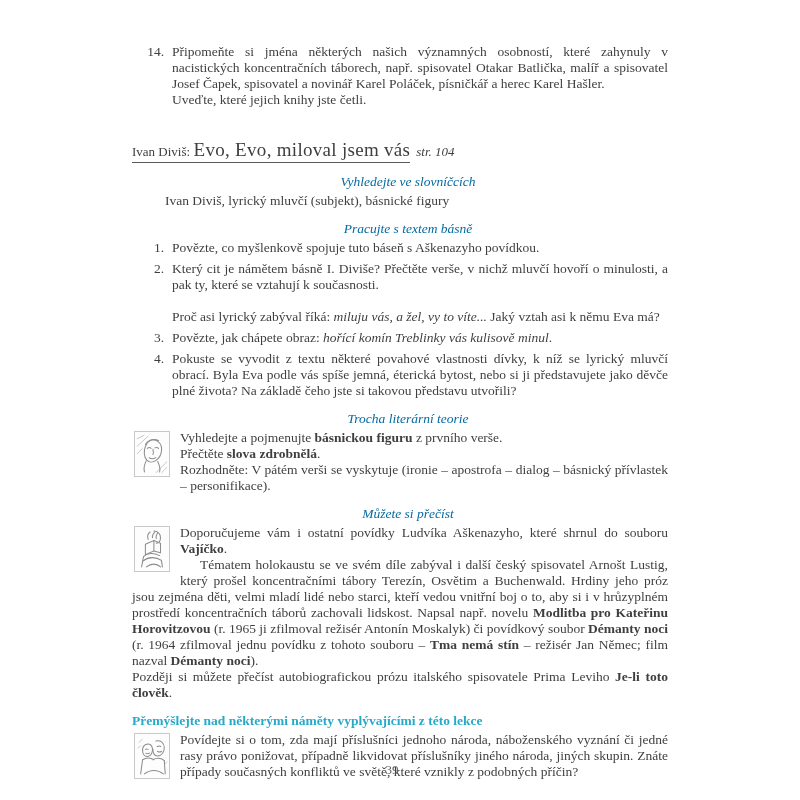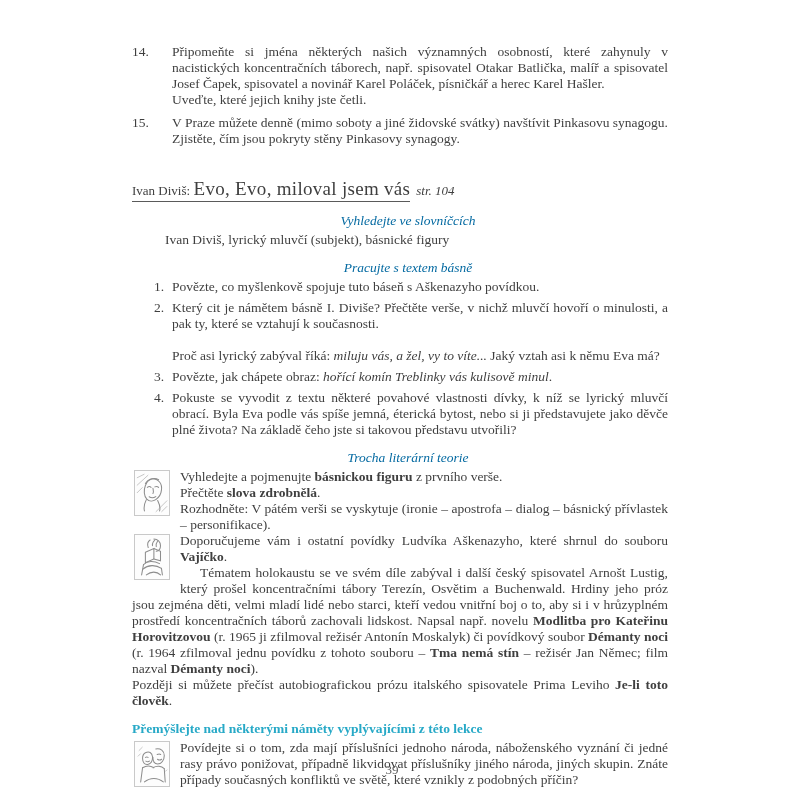--- a/index.html
+++ b/index.html
@@ -6,21 +6,21 @@
   body{
     width:800px;height:800px;background:#ffffff;
     font-family:"Liberation Serif","DejaVu Serif",serif;
     color:#3f3f3f;font-size:13.5px;line-height:16px;
     position:relative;overflow:hidden;
   }
   .sheet{width:536px;margin:0 auto;padding-top:44px;position:relative;}
 
   
   .ex-row{display:flex;margin-bottom:7px;}
-  .ex-num{flex:none;width:40px;padding-right:8px;box-sizing:border-box;}
+  .ex-num{flex:none;width:40px;padding-right:8px;box-sizing:border-box;text-align:right;}
   .ex-body{flex:1;text-align:justify;}
 
   
   .lesson-title{margin-top:34px;margin-bottom:14px;white-space:nowrap;}
   .title-underline{border-bottom:1px solid #5a5a5a;padding-bottom:3px;}
   .title-author{font-size:13px;}
   .title-main{font-size:19px;letter-spacing:.3px;}
   .title-ref{font-style:italic;font-size:13px;margin-left:6px;}
 
   
@@ -58,26 +58,20 @@
 </head>
 <body>
 
 <div class="sheet">
 
   <div class="ex-row">
     <div class="ex-num">14.</div>
     <div class="ex-body">
       <span>Připomeňte si jména některých našich významných osobností, které zahynuly v nacistických koncentračních táborech, např. spisovatel Otakar Batlička, malíř a spisovatel Josef Čapek, spisovatel a novinář Karel Poláček, písničkář a herec Karel Hašler.</span><br>
       <span>Uveďte, které jejich knihy jste četli.</span>
-    </div>
-  </div>
-  <div class="ex-row">
-    <div class="ex-num">15.</div>
-    <div class="ex-body">
-      <span>V Praze můžete denně (mimo soboty a jiné židovské svátky) navštívit Pinkasovu synagogu. Zjistěte, čím jsou pokryty stěny Pinkasovy synagogy.</span>
     </div>
   </div>
 
   <div class="lesson-title">
     <span class="title-underline"><span class="title-author">Ivan Diviš:</span>
       <span class="title-main">Evo, Evo, miloval jsem vás</span></span><span class="title-ref">str. 104</span>
   </div>
 
   <div class="h-blue">Vyhledejte ve slovníčcích</div>
   <div class="terms-line">Ivan Diviš, lyrický mluvčí (subjekt), básnické figury</div>
@@ -123,20 +117,21 @@
         <path class="sketch" d="M13 16 C14.5 15 16 15 17 16 M21 15.5 C22.5 14.8 24 15 25 16"></path>
         <path class="sketch" d="M19 17 C19.5 19.5 20 21 19 22.5 M15 26 C17 27.3 20 27.2 22 25.8"></path>
         <path class="sketch" d="M11 12 C13 8 20 5 25 8 M12 29 C10 33 9 37 10 41 M24 30 C26 34 27 38 26 41"></path>
       </svg>
     </span>
     <span>Vyhledejte a pojmenujte </span><span class="b">básnickou figuru</span><span> z prvního verše.</span><br>
     <span>Přečtěte </span><span class="b">slova zdrobnělá</span><span>.</span><br>
     <span>Rozhodněte: V pátém verši se vyskytuje (ironie – apostrofa – dialog – básnický přívlastek – personifikace).</span>
   </div>
 
+  <div class="h-blue">Můžete si přečíst</div>
   <div class="flow-block">
     <span class="icon-box">
       <svg viewBox="0 0 36 44">
         <path class="sketch" d="M20 3 C24 3 27 6 27 10 C27 13 25 15.5 22.5 16"></path>
         <path class="sketch" d="M16 4 C13.5 5.5 13 9 14 12"></path>
         <path class="sketch" d="M21 4 C19 6 18 8 18.5 10 M24 5 C22.5 7 22 9 22.5 11"></path>
         <path class="sketch" d="M11 17 L20 13 L20 24 L11 28 Z"></path>
         <path class="sketch" d="M20 13 L27 16 L27 26 L20 24"></path>
         <path class="sketch" d="M9 30 C13 26 20 26 26 29 M8 35 C14 30 22 30 28 34"></path>
         <path class="sketch" d="M9 30 L7 41 M28 34 L29 41 M12 41 C17 37 23 37 27 41"></path>

